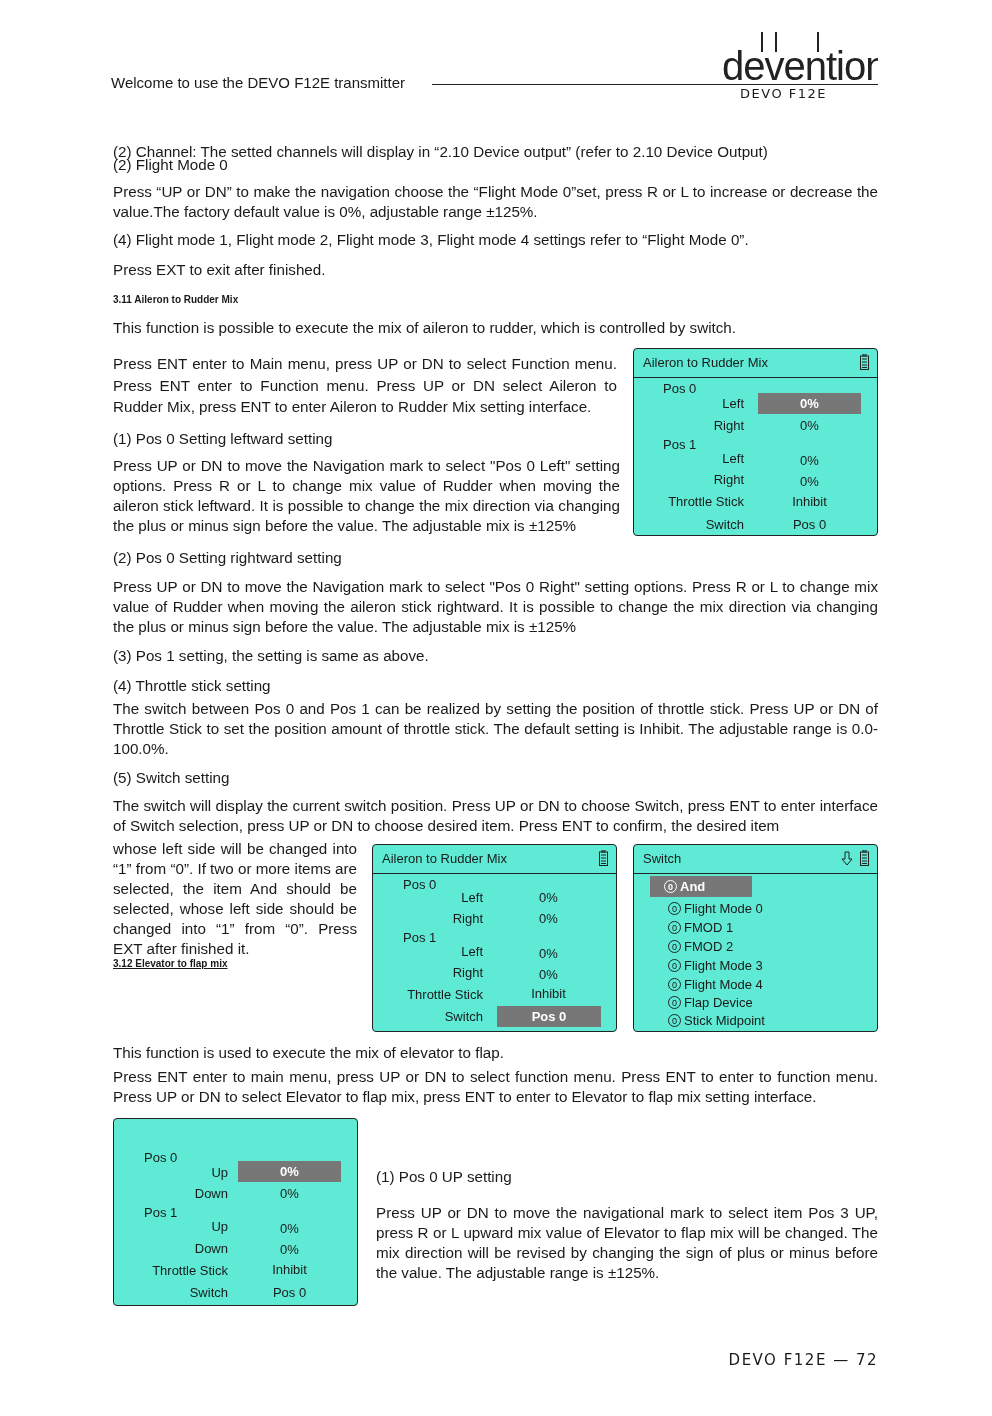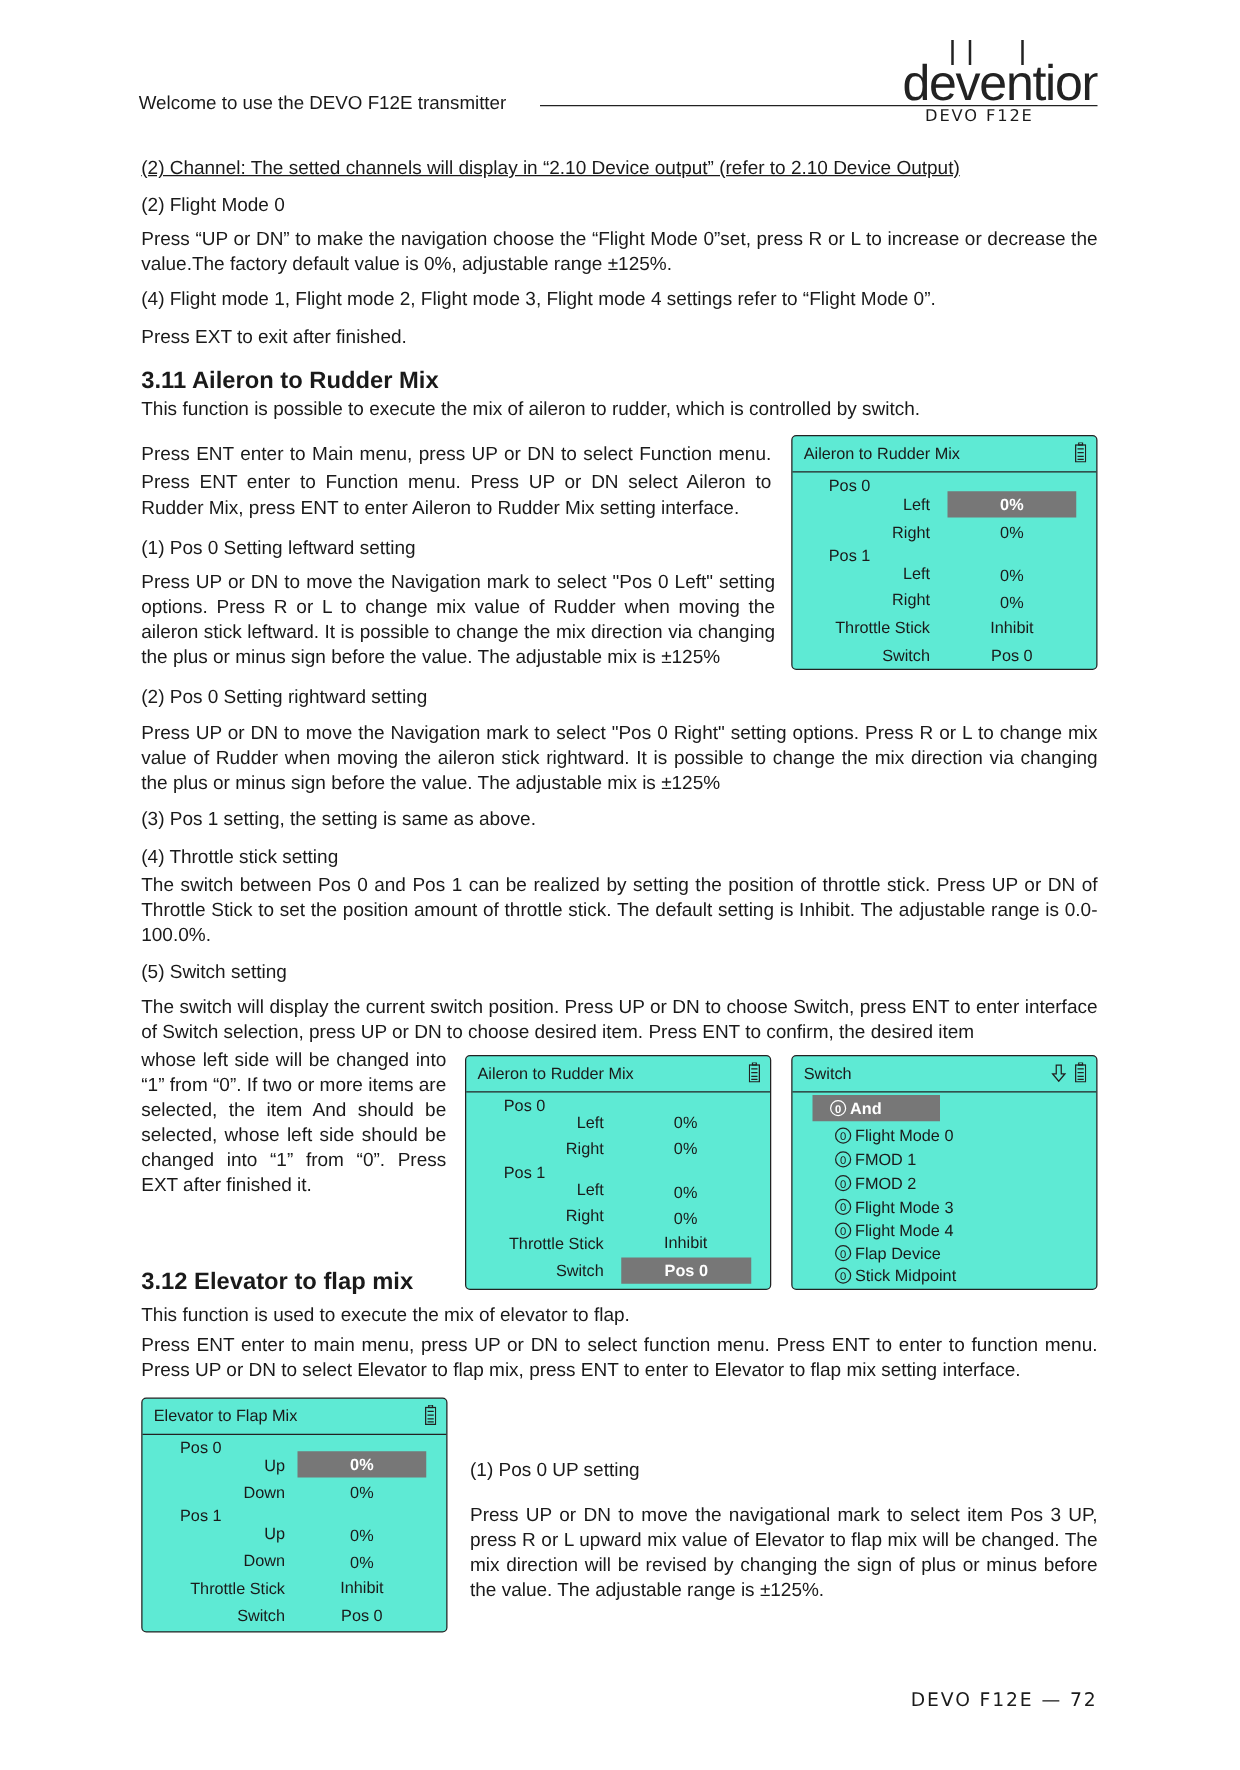--- a/index.html
+++ b/index.html
@@ -5,21 +5,21 @@
   html, body { margin:0; padding:0; background:#ffffff; }
   body { width:992px; height:1416px; position:relative; overflow:hidden;
          font-family:"Liberation Sans", sans-serif; color:#1a1a1a; }
   .abs { position:absolute; }
   .hdr-title { left:111px; top:74px; font-size:15px; }
   .hdr-line { left:432px; top:84px; width:446px; height:1px; background:#222; }
   .logo { left:722px; top:28px; width:156px; height:56px; }
   .logo-sub { left:740px; top:86px; font-size:13px; letter-spacing:1.5px; font-family:"DejaVu Sans", sans-serif; }
   .p { font-size:15.2px; line-height:20px; margin:0; }
   .just { text-align:justify; text-align-last:left; }
-  .h { font-weight:bold; font-size:19px; }
+  .h { font-weight:bold; font-size:10px; }
   .lcd { position:absolute; border:1.6px solid #222; border-radius:4px; background:#5eead4;
          font-size:13px; box-sizing:border-box; }
   .lcd-title { height:28px; border-bottom:1.4px solid #222; position:relative; }
   .lcd-title span.t { position:absolute; left:9px; top:6px; }
   .batt { position:absolute; right:8px; top:5px; width:9px; height:16px; }
   .row { position:absolute; font-size:13px; }
   .lab-l { text-align:left; }
   .lab-r { text-align:right; }
   .val { text-align:center; }
   .sel { background:#777; color:#fff; font-weight:bold; }
@@ -36,21 +36,21 @@
 <div class="abs hdr-title">Welcome to use the DEVO F12E transmitter</div>
 <div class="abs hdr-line"></div>
 <svg class="abs logo" viewBox="0 0 156 56">
   <text x="0" y="52" font-family="Liberation Sans, sans-serif" font-size="40" letter-spacing="-1" fill="#222">devention</text>
   <line x1="40" y1="4" x2="40" y2="24" stroke="#222" stroke-width="2"></line>
   <line x1="54" y1="4" x2="54" y2="24" stroke="#222" stroke-width="2"></line>
   <line x1="96" y1="4" x2="96" y2="24" stroke="#222" stroke-width="2"></line>
 </svg>
 <div class="abs logo-sub">DEVO F12E</div>
 
-<p class="abs p" style="left:113px;top:125px;width:770px;text-decoration:underline;">(2) Channel: The setted channels will display in “2.10 Device output” (refer to 2.10 Device Output)</p>
+<p class="abs p" style="left:113px;top:142px;width:770px;">(2) Channel: The setted channels will display in “2.10 Device output” (refer to 2.10 Device Output)</p>
 <p class="abs p" style="left:113px;top:155px;">(2) Flight Mode 0</p>
 <p class="abs p just" style="left:113px;top:182px;width:765px;">Press “UP or DN” to make the navigation choose the “Flight Mode 0”set, press R or L to increase or decrease the value.The factory default value is 0%, adjustable range ±125%.</p>
 <p class="abs p" style="left:113px;top:230px;width:770px;">(4) Flight mode 1, Flight mode 2,  Flight mode 3, Flight mode 4 settings refer to “Flight Mode 0”.</p>
 <p class="abs p" style="left:113px;top:260px;">Press EXT to exit after finished.</p>
 
 <div class="abs h" style="left:113px;top:294px;">3.11 Aileron to Rudder Mix</div>
 <p class="abs p" style="left:113px;top:318px;width:770px;">This function is possible to execute the mix of aileron to rudder, which is controlled by switch.</p>
 <p class="abs p just" style="left:113px;top:353px;width:504px;line-height:21.5px;">Press ENT enter to Main menu, press UP or DN to select Function menu. Press ENT enter to Function menu. Press UP or DN select Aileron to Rudder Mix, press ENT to enter Aileron to Rudder Mix setting interface.</p>
 <p class="abs p" style="left:113px;top:429px;">(1) Pos 0 Setting leftward setting</p>
 <p class="abs p just" style="left:113px;top:456px;width:507px;">Press UP or DN to move the Navigation mark to select "Pos 0 Left" setting options. Press R or L to change mix value of Rudder when moving the aileron stick leftward. It is possible to change the mix direction via  changing the plus or minus sign before the value. The adjustable mix is  ±125%</p>
@@ -162,36 +162,25 @@
   <div class="sw-item" style="top:150px;">
     <span class="circ0">0</span>
     <span>Flap Device</span>
   </div>
   <div class="sw-item" style="top:168px;">
     <span class="circ0">0</span>
     <span>Stick Midpoint</span>
   </div>
 </div>
 
-<div class="abs h" style="left:113px;top:1015px;">3.12 Elevator to flap mix</div>
+<div class="abs h" style="left:113px;top:958px;text-decoration:underline;">3.12 Elevator to flap mix</div>
 <p class="abs p" style="left:113px;top:1043px;">This function is used to execute the mix of elevator to flap.</p>
 <p class="abs p just" style="left:113px;top:1067px;width:765px;">Press ENT enter to main menu, press UP or DN to select function menu. Press ENT to enter to function menu. Press UP or DN to select Elevator to flap mix, press ENT to enter to Elevator to flap mix setting interface.</p>
 
 <div class="lcd" style="left:113px;top:1118px;width:245px;height:188px;">
-  <div class="lcd-title">
-    <span class="t">Elevator to Flap Mix</span>
-    <svg class="batt" viewBox="0 0 9 16">
-        <rect x="3" y="0" width="3" height="2" fill="none" stroke="#222" stroke-width="1"></rect>
-        <rect x="0.5" y="2" width="8" height="13.5" fill="none" stroke="#222" stroke-width="1"></rect>
-        <line x1="2" y1="5" x2="7" y2="5" stroke="#222"></line>
-        <line x1="2" y1="8" x2="7" y2="8" stroke="#222"></line>
-        <line x1="2" y1="11" x2="7" y2="11" stroke="#222"></line>
-        <line x1="2" y1="13.5" x2="7" y2="13.5" stroke="#222"></line>
-      </svg>
-  </div>
   <div class="row lab-l" style="left:30px;top:31px;">Pos 0</div>
   <div class="row lab-r" style="left:40px;width:74px;top:46px;">Up</div>
   <div class="row val sel" style="left:124px;width:103px;top:42px;height:21px;line-height:21px;">0%</div>
   <div class="row lab-r" style="left:40px;width:74px;top:67px;">Down</div>
   <div class="row val" style="left:124px;width:103px;top:67px;">0%</div>
   <div class="row lab-l" style="left:30px;top:86px;">Pos 1</div>
   <div class="row lab-r" style="left:40px;width:74px;top:100px;">Up</div>
   <div class="row val" style="left:124px;width:103px;top:102px;">0%</div>
   <div class="row lab-r" style="left:40px;width:74px;top:122px;">Down</div>
   <div class="row val" style="left:124px;width:103px;top:123px;">0%</div>

